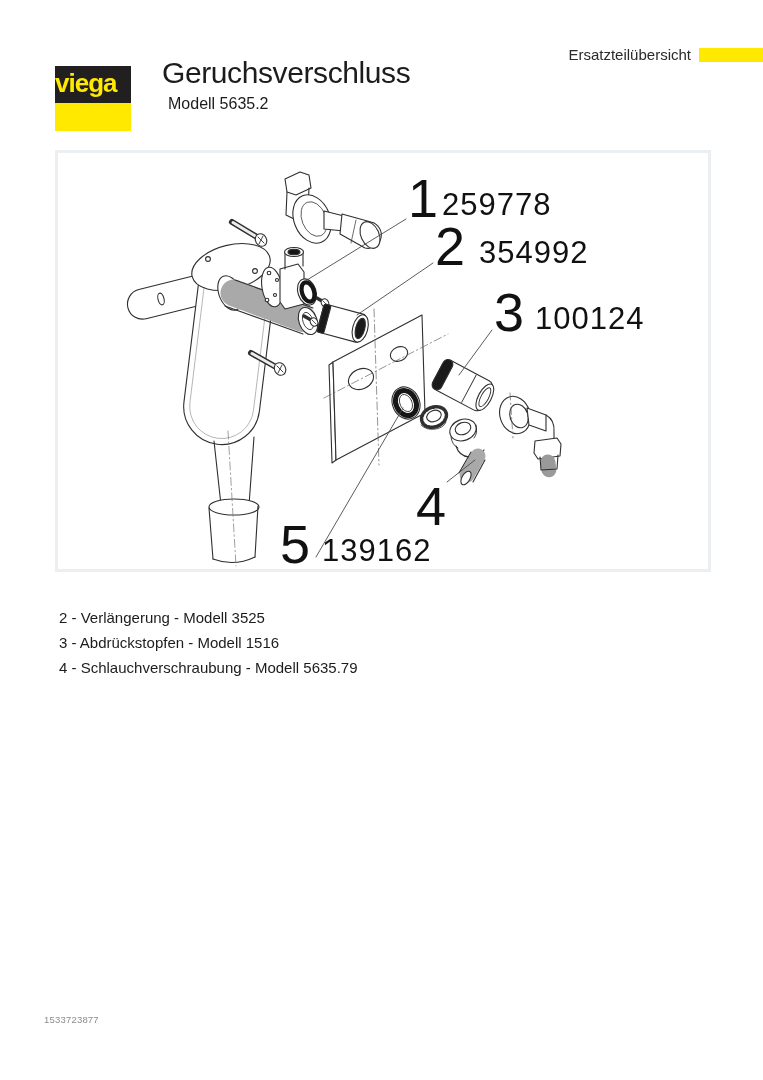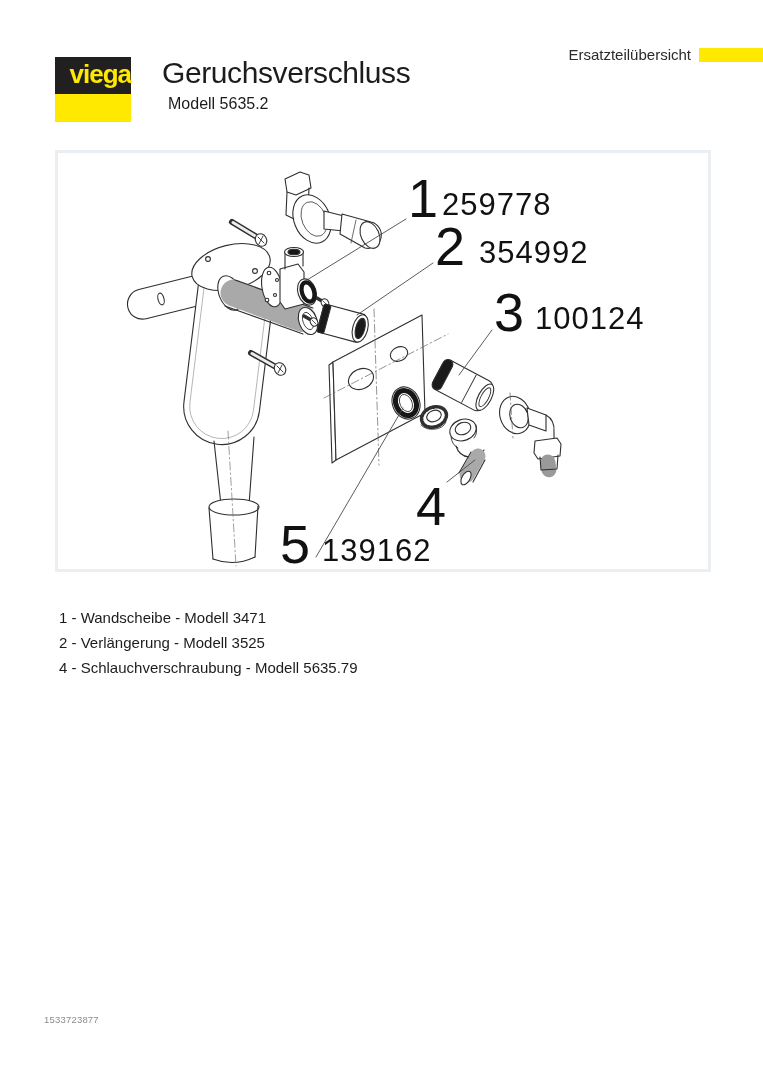--- a/index.html
+++ b/index.html
@@ -2,21 +2,21 @@
 <html><head>
 <meta charset="utf-8">
 <style>
   * { margin:0; padding:0; box-sizing:border-box; }
   html,body { background:#ffffff; }
   body { font-family:"Liberation Sans","DejaVu Sans",sans-serif; color:#1a1a1a; }
   .page { position:relative; width:763px; height:1080px; background:#fff; overflow:hidden; }
 
   
   .logo { position:absolute; left:55px; top:57px; width:76px; }
-  .logo-black { height:37px; background:#211f1f; display:flex; align-items:center; justify-content:flex-end; }
+  .logo-black { height:37px; background:#211f1f; display:flex; align-items:center; justify-content:flex-start;margin-top:9px; }
   .logo-black span { color:#ffe900; font-weight:bold; font-size:26px; letter-spacing:-1px; line-height:1; padding-bottom:3px; }
   .logo-yellow { height:28px; background:#ffe900; }
   .title { position:absolute; left:162px; top:56px; font-size:30px; letter-spacing:-0.4px; color:#1c1c1c;text-align:right; }
   .subtitle { position:absolute; left:168px; top:95px; font-size:16px; color:#1c1c1c; }
   .corner { position:absolute; top:46px; left:4px; width:763px; display:flex; justify-content:flex-end; align-items:center; }
   .corner-label { font-size:15px; color:#2a2a2a; }
   .corner-bar { width:68px; height:14px; background:#ffe900; margin-left:8px; }
 
   
   .diagram-box { position:absolute; left:55px; top:150px; width:656px; height:422px; border:3px solid #eceff1; background:#fff; }
@@ -209,20 +209,20 @@
         <text class="callout-big" x="436" y="178">3</text>
         <text class="callout-num" x="477" y="176">100124</text>
         <text class="callout-big" x="358" y="372">4</text>
         <text class="callout-big" x="222" y="410">5</text>
         <text class="callout-num" x="264" y="408">139162</text>
       </g>
     </svg>
   </div>
 
   <ul class="legend">
-    <li>1 - Wandscheibe - Modell 3471</li>
     <li>2 - Verlängerung - Modell 3525</li>
+    <li>3 - Abdrückstopfen - Modell 1516</li>
     <li>4 - Schlauchverschraubung - Modell 5635.79</li>
   </ul>
 
   <div class="footer">1533723877</div>
 
 </div>
 
 </body></html>

